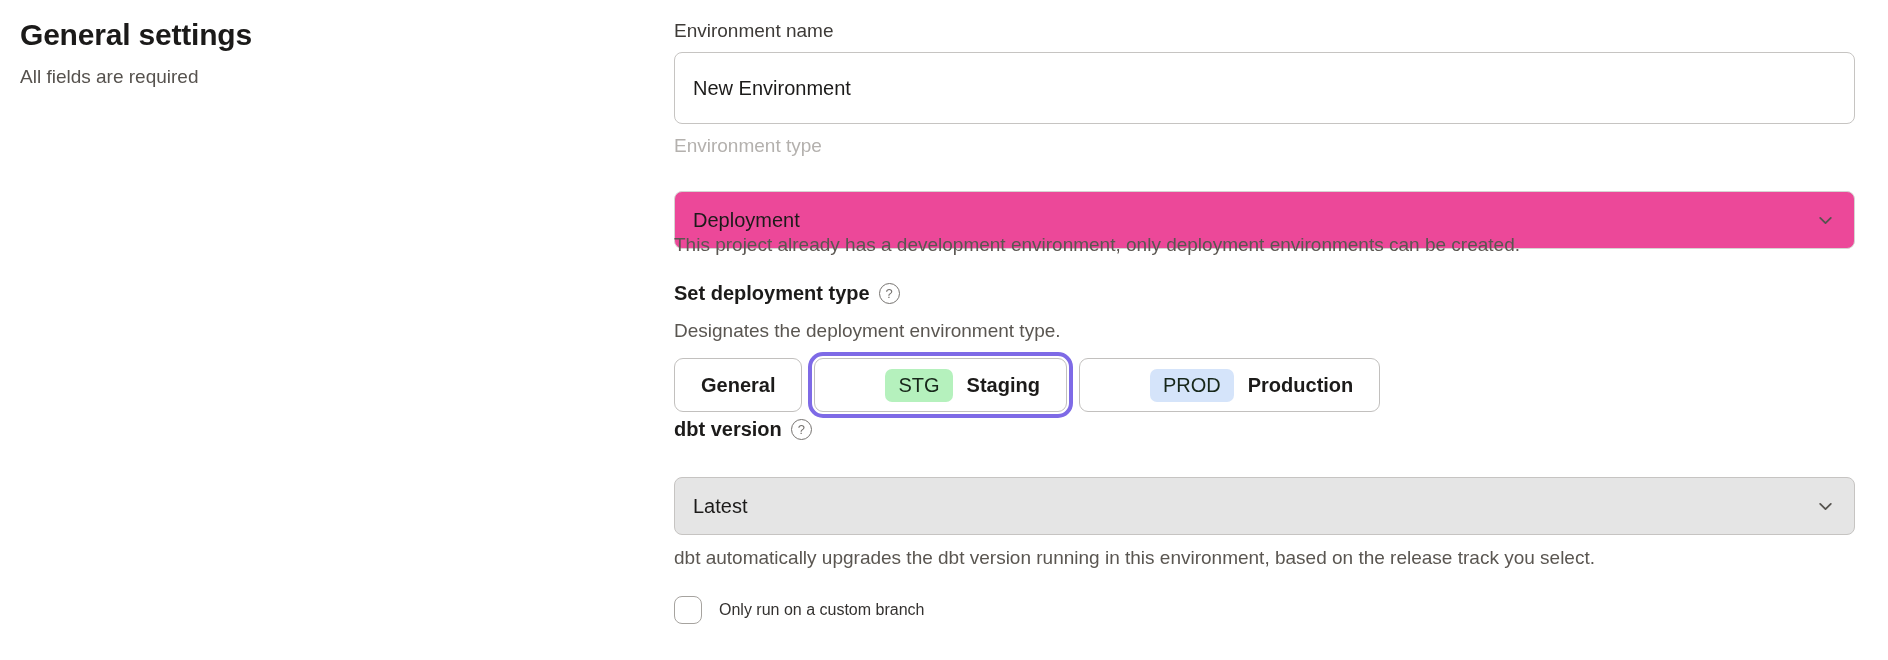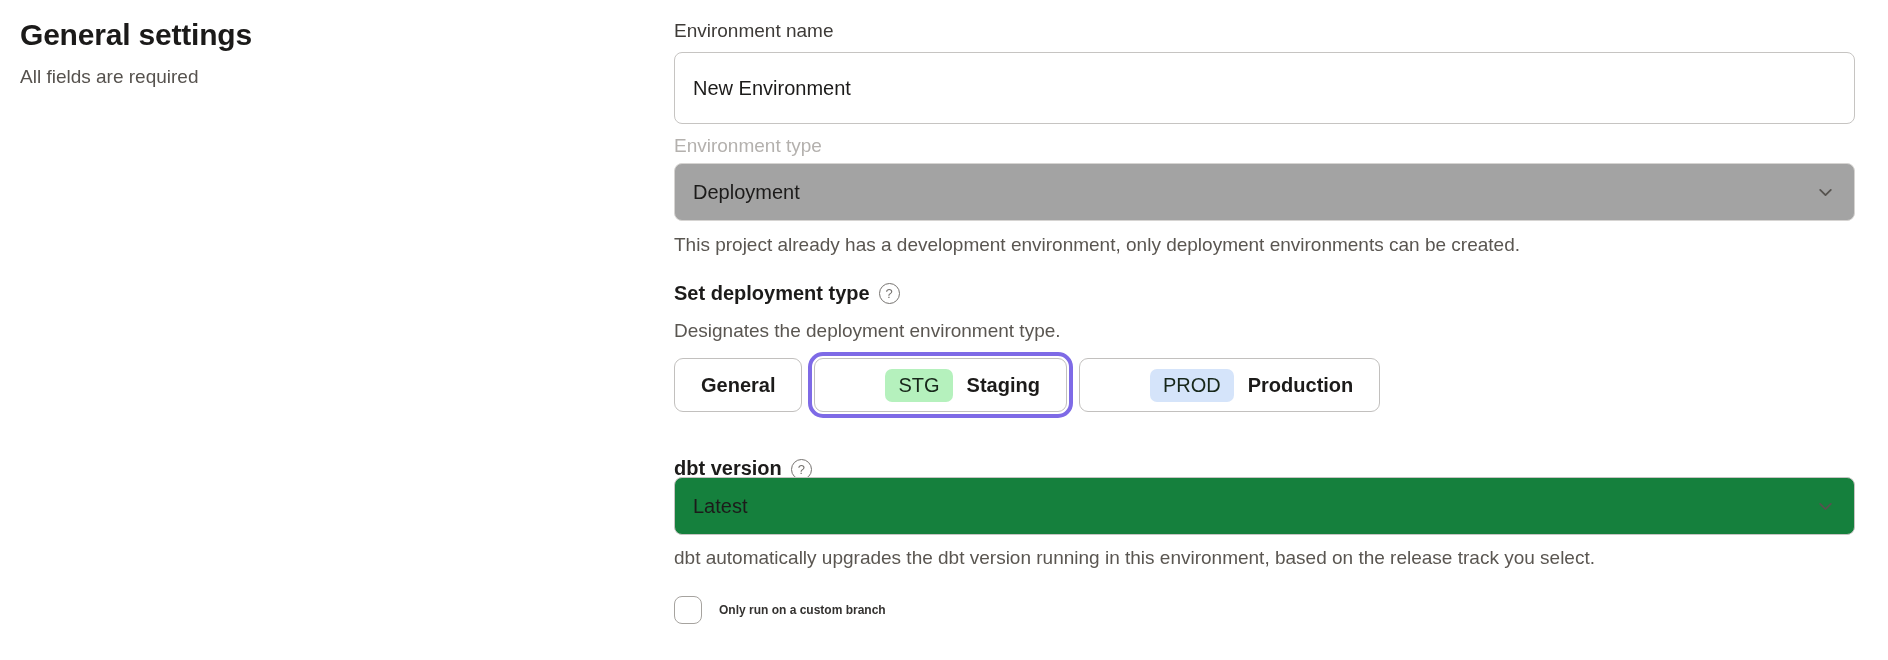--- a/index.html
+++ b/index.html
@@ -37,28 +37,28 @@
     width: 100%; height: 72px;
     border: 1px solid #c6c4c2; border-radius: 8px;
     padding: 0 18px; font-size: 20px; font-weight: 400; color: #1c1b1a;
     font-family: "Liberation Sans", sans-serif;
     background: #ffffff; outline: none;
   }
 
   .select {
     width: 100%; height: 58px;
     border: 1px solid #c6c4c2; border-radius: 8px;
-    background: #15803d;
+    background: #e5e5e5;
     display: flex; align-items: center; justify-content: space-between;
     padding: 0 20px 0 18px;
     font-size: 20px; font-weight: 500; color: #1c1b1a;
     cursor: pointer;
   }
   .select.disabled {
-    background: #a3a3a3; border-color: #d6d4d2; cursor: default;
+    background: #ec4899; border-color: #d6d4d2; cursor: default; margin-top: 28px;
   }
   .chevron { display: inline-flex; flex: none; }
 
   .help-icon {
     display: inline-flex; align-items: center; justify-content: center;
     width: 21px; height: 21px; border: 1.4px solid #767370; border-radius: 50%;
     font-size: 13px; font-weight: 500; color: #767370; line-height: 1;
   }
 
   .btn-row { display: flex; align-items: flex-end; gap: 12px; }
@@ -77,21 +77,21 @@
     border-radius: 7px; padding: 5px 13px;
     font-size: 20px; font-weight: 500; color: #17271a; margin-left: 44px;
   }
 
   .checkbox-row { display: flex; align-items: center; gap: 17px; }
   .checkbox {
     width: 28px; height: 28px; flex: none;
     border: 1.6px solid #a6a39f; border-radius: 8px;
     background: #ffffff; cursor: pointer;
   }
-  .checkbox-label { font-size: 12px; font-weight: 700; color: #343230; }
+  .checkbox-label { font-size: 16px; font-weight: 400; color: #343230; }
 </style>
 </head>
 <body>
 
 <div class="canvas">
 
   <div class="intro">
     <h1>General settings</h1>
     <div class="sub">All fields are required</div>
   </div>
@@ -125,21 +125,21 @@
       <button class="type-btn selected">
         <span class="badge" style="background-color: rgb(181, 241, 189);">STG</span>
         <span>Staging</span>
       </button>
       <button class="type-btn">
         <span class="badge" style="background-color: rgb(213, 228, 250);">PROD</span>
         <span>Production</span>
       </button>
     </div>
 
-    <div class="abs section-title" style="top:457px;align-items:flex-end;">
+    <div class="abs section-title" style="top:418px;">
       <span>dbt version</span>
       <span class="help-icon">?</span>
     </div>
     <div class="abs select" style="top:477px;">
       <span>Latest</span>
       <span class="chevron">
         <svg width="17" height="17" viewBox="0 0 16 16" fill="none">
           <polyline points="3,5.5 8,10.5 13,5.5" stroke="#56534f" stroke-width="1.7" stroke-linecap="round" stroke-linejoin="round"></polyline>
         </svg>
       </span>

